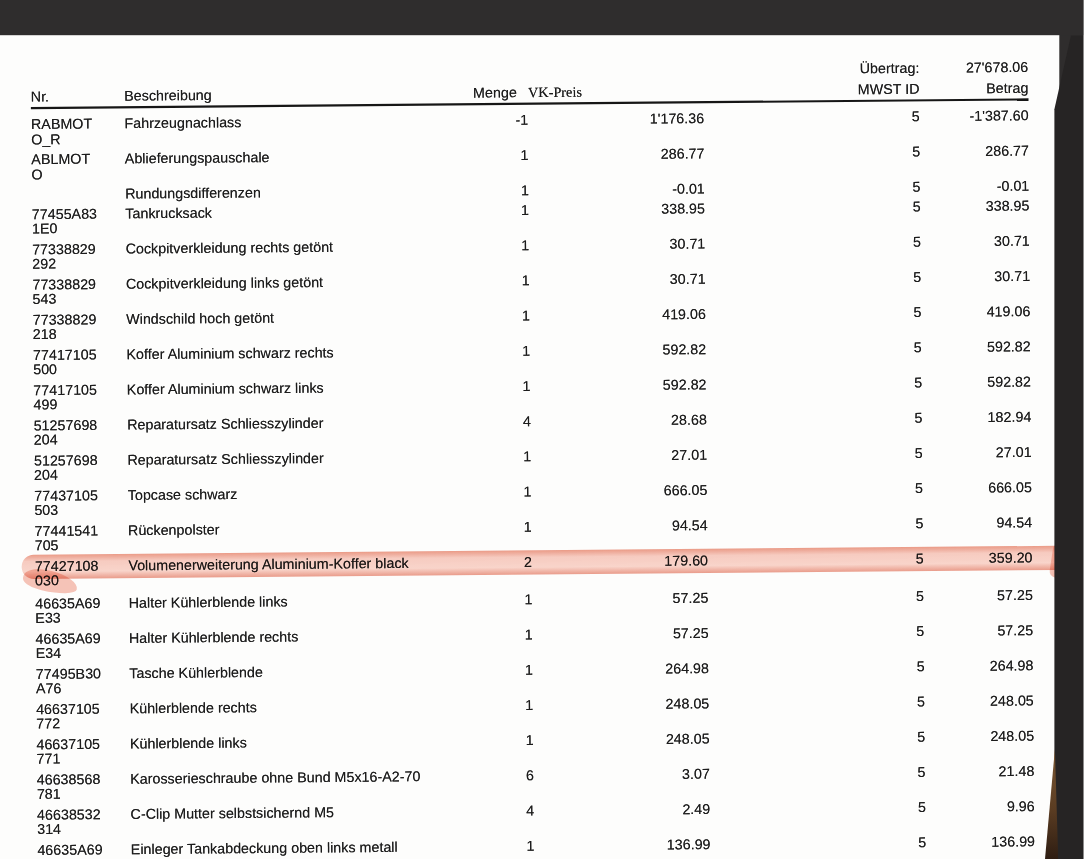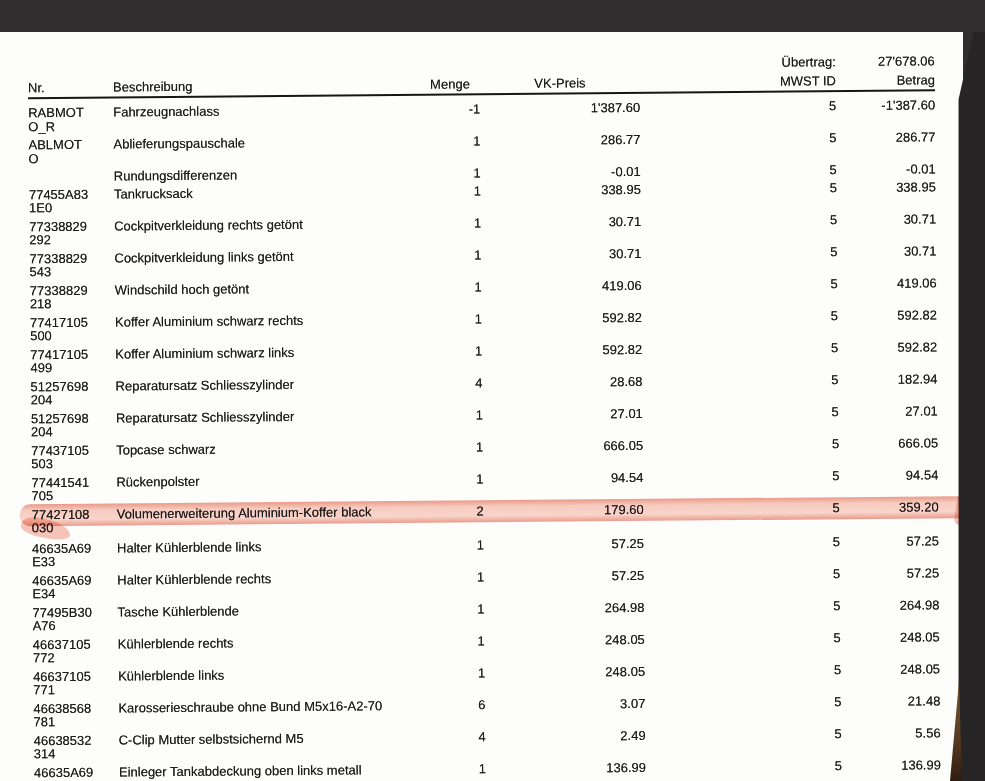--- a/index.html
+++ b/index.html
@@ -32,21 +32,21 @@
   .content{padding-top:30px;}
   .grid-line{
     display:grid;
     grid-template-columns:85px 1fr 60px 160px 196px 99px;
     width:907px;margin-left:28px;
     font-size:13px;line-height:13.5px;
     text-shadow:0 0 0.3px rgba(20,20,20,.75);
   }
   .c-menge,.c-vk,.c-mwst,.c-betrag{text-align:right;}
   .hdr-menge{text-align:center;}
-  .hdr-vk{text-align:center;}
+  .hdr-vk{text-align:left;font-family:Liberation Serif, serif;}
   .hdr-mwst,.hdr-betrag{text-align:right;}
   .uebertrag-line{margin-bottom:5px;}
   .head-rule{
     width:907px;margin-left:28px;margin-top:3px;
     border-top:2px solid #161616;
   }
   .rows{margin-top:7px;}
   .row{position:relative;margin-bottom:5px;}
   .row .line2{height:13.5px;}
   .row.single{margin-bottom:4px;}
@@ -101,21 +101,21 @@
       </div>
 
       <div class="head-rule"></div>
 
       <div class="rows" id="rows">
   <div class="row">
     <div class="grid-line line1">
       <span class="c-nr">RABMOT</span>
       <span class="c-desc">Fahrzeugnachlass</span>
       <span class="c-menge">-1</span>
-      <span class="c-vk">1'387.60</span>
+      <span class="c-vk">1'176.36</span>
       <span class="c-mwst">5</span>
       <span class="c-betrag">-1'387.60</span>
     </div>
     <div class="grid-line line2">
       <span class="c-nr2">O_R</span>
     </div>
 
   </div>
 
   <div class="row">
@@ -400,21 +400,21 @@
 
   </div>
 
   <div class="row">
     <div class="grid-line line1">
       <span class="c-nr">46638532</span>
       <span class="c-desc">C-Clip Mutter selbstsichernd M5</span>
       <span class="c-menge">4</span>
       <span class="c-vk">2.49</span>
       <span class="c-mwst">5</span>
-      <span class="c-betrag">5.56</span>
+      <span class="c-betrag">9.96</span>
     </div>
     <div class="grid-line line2">
       <span class="c-nr2">314</span>
     </div>
 
   </div>
 
   <div class="row single">
     <div class="grid-line line1">
       <span class="c-nr">46635A69</span>

